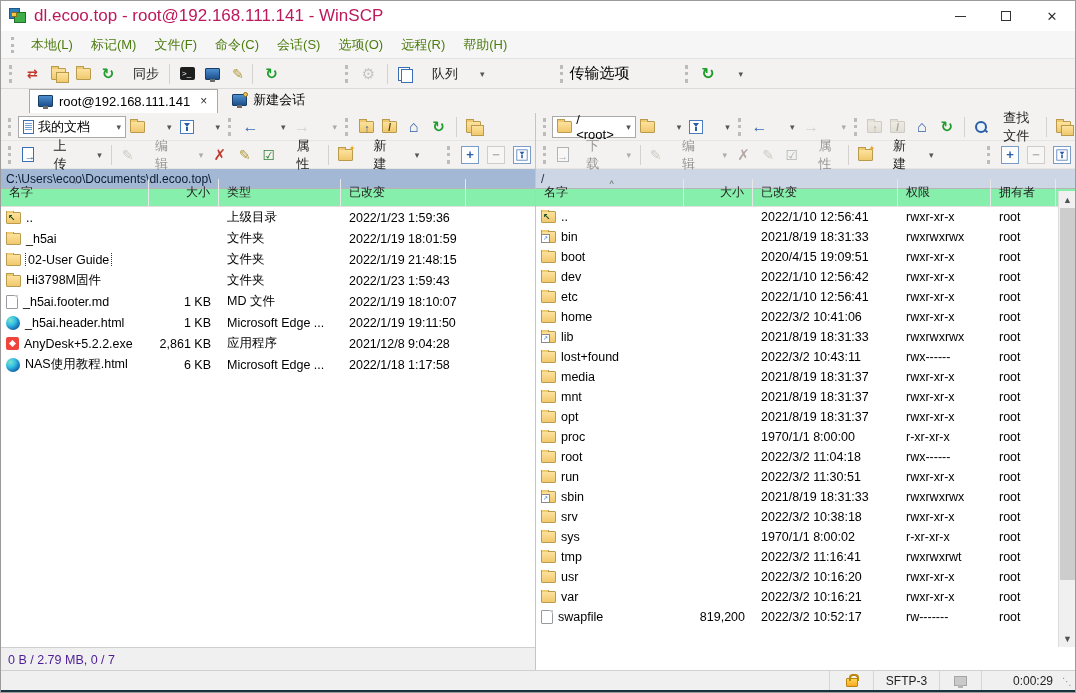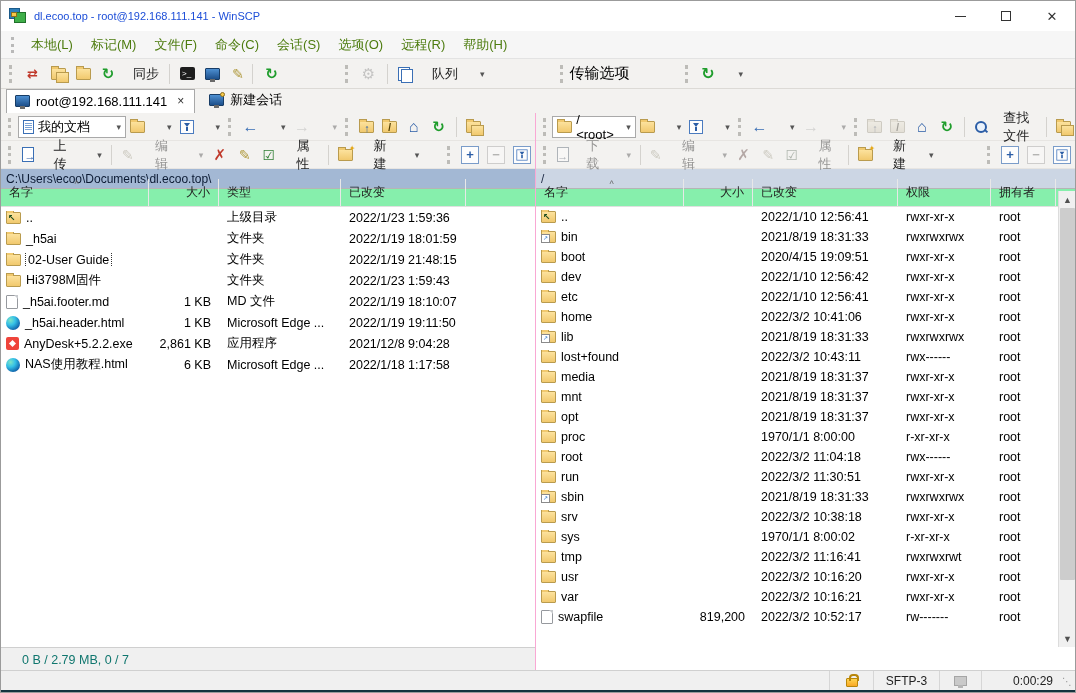--- a/index.html
+++ b/index.html
@@ -6,21 +6,21 @@
   html,body { background:#d4d4d4; }
   body { font-family:"Liberation Sans","DejaVu Sans",sans-serif; font-size:12px; color:#000; }
   .win { position:relative; width:1076px; height:693px; background:#fff; border:1px solid #9b9b9b; overflow:hidden; }
 
   
   .titlebar { position:absolute; top:0; left:0; right:0; height:30px; background:#fff; display:flex; align-items:center; padding-left:8px; }
   .appicon { width:18px; height:16px; position:relative; margin-right:7px; }
   .appicon .s1 { position:absolute; left:0; top:0; width:11px; height:11px; background:#2e7fb8; border:1px solid #1b5a8a; }
   .appicon .s2 { position:absolute; left:5px; top:4px; width:12px; height:11px; background:#3fae49; border:1px solid #20702a; }
   .appicon .lk { position:absolute; left:2px; top:4px; width:6px; height:5px; background:#f7c948; border:1px solid #8a6d1d; }
-  .title-text { font-size:11px; color:#1d4ed8; }
+  .title-text { font-size:17px; color:#be185d; }
   .wincontrols { margin-left:auto; display:flex; height:100%; }
   .wbtn { width:46px; height:100%; display:flex; align-items:center; justify-content:center; font-size:13px; color:#333; }
   .wbtn .sq { width:10px; height:10px; border:1px solid #333; }
   .wbtn .mn { width:11px; height:1px; background:#333; }
 
   
   .menubar { position:absolute; top:30px; left:0; right:0; height:28px; background:#f6f6f6; border-bottom:1px solid #e3e3e3; display:flex; align-items:center; padding-left:10px; }
   .menugrip { width:5px; height:16px; border-left:3px dotted #b9b9b9; margin-right:6px; }
   .menu-item { padding:4px 9px; font-size:13px; color:#4d7c0f; }
 
@@ -77,21 +77,21 @@
   .fic.anydesk { width:13px; height:13px; background:#ef443b; border-radius:2px; }
   .fic.anydesk::after { content:""; position:absolute; left:4px; top:4px; width:5px; height:5px; background:#fff; transform:rotate(45deg); }
   .fic.newfolder::after { content:"\2726"; position:absolute; right:-3px; top:-6px; font-size:8px; color:#e6a817; }
   .fic.rootslash::after { content:"/"; position:absolute; left:5px; top:0; font-size:10px; font-weight:bold; color:#4d3b00; }
   .fic.pair::after { content:""; position:absolute; left:4px; top:3px; width:11px; height:9px; background:linear-gradient(#fce29d,#f1c96e); border:1px solid #b99b4e; }
   .upload-ic { width:14px; height:15px; position:relative; }
   .upload-ic::before { content:""; position:absolute; left:0; top:0; width:10px; height:13px; background:#fff; border:1px solid #3a6fb5; }
   .upload-ic::after { content:"\2192"; position:absolute; right:-2px; bottom:0px; font-size:11px; font-weight:bold; color:#2b5da6; }
 
   
-  .tabbar { position:absolute; top:88px; left:0; right:0; height:24px; background:#f3f2f0; display:flex; align-items:flex-end; padding-left:5px; }
+  .tabbar { position:absolute; top:88px; left:0; right:0; height:24px; background:#f3f2f0; display:flex; align-items:flex-end; padding-left:28px; }
   .stab { display:flex; align-items:center; gap:6px; padding:3px 10px 4px 8px; font-size:13px; }
   .stab.active { background:#fff; border:1px solid #a8a8a8; border-bottom:none; height:24px; }
   .stab .close { color:#333; font-size:12px; margin-left:4px; }
   .newdot { position:absolute; right:-2px; top:-3px; width:5px; height:5px; border-radius:50%; background:#f7c948; border:1px solid #8a6d1d; }
 
   
   .panels { position:absolute; top:112px; left:0; right:0; height:559px; display:flex; }
   .panel { position:relative; height:100%; background:#fff; }
   .panel.left { width:537px; border-right:1px solid #f9a8d4; }
   .panel.right { width:539px; }
@@ -117,21 +117,21 @@
   .cell.name { display:flex; align-items:center; gap:5px; padding-left:5px; }
   .nm.focusbox { outline:1px dotted #333; padding:0 2px; }
 
   
   .lc1 { width:148px; flex:none; } .lc2 { width:70px; flex:none; text-align:right; }
   .lc3 { width:122px; flex:none; } .lc4 { width:125px; flex:none; } .lc5 { flex:1; }
   
   .rc1 { width:148px; flex:none; } .rc2 { width:69px; flex:none; text-align:right; }
   .rc3 { width:145px; flex:none; } .rc4 { width:93px; flex:none; } .rc5 { width:65px; flex:none; } .rc6 { flex:1; }
 
-  .pstatus { position:absolute; bottom:0; left:0; right:0; height:25px; background:#f0f0f0; border-top:1px solid #cfcfcf; display:flex; align-items:center; padding-left:21px; font-size:12.5px; color:#0f766e; }
+  .pstatus { position:absolute; bottom:0; left:0; right:0; height:25px; background:#f0f0f0; border-top:1px solid #cfcfcf; display:flex; align-items:center; padding-left:7px; font-size:12.5px; color:#4c1d95; }
 
   
   .vscroll { position:absolute; top:78px; right:0; width:17px; bottom:25px; background:#f0f0f0; border-left:1px solid #dcdcdc; }
   .varrow { position:absolute; left:0; width:17px; height:17px; display:flex; align-items:center; justify-content:center; font-size:9px; color:#505050; background:#f0f0f0; }
   .vthumb { position:absolute; left:1px; width:15px; background:#cdcdcd; border-radius:1px; }
 
   
   .statusbar { position:absolute; left:0; right:0; bottom:2px; height:20px; background:#f0f0f0; border-top:1px solid #d0d0d0; display:flex; align-items:stretch; font-size:12px; color:#222; }
   .sseg { display:flex; align-items:center; justify-content:center; border-left:1px solid #d6d6d6; padding:0 8px; }
   .sfill { flex:1; }

